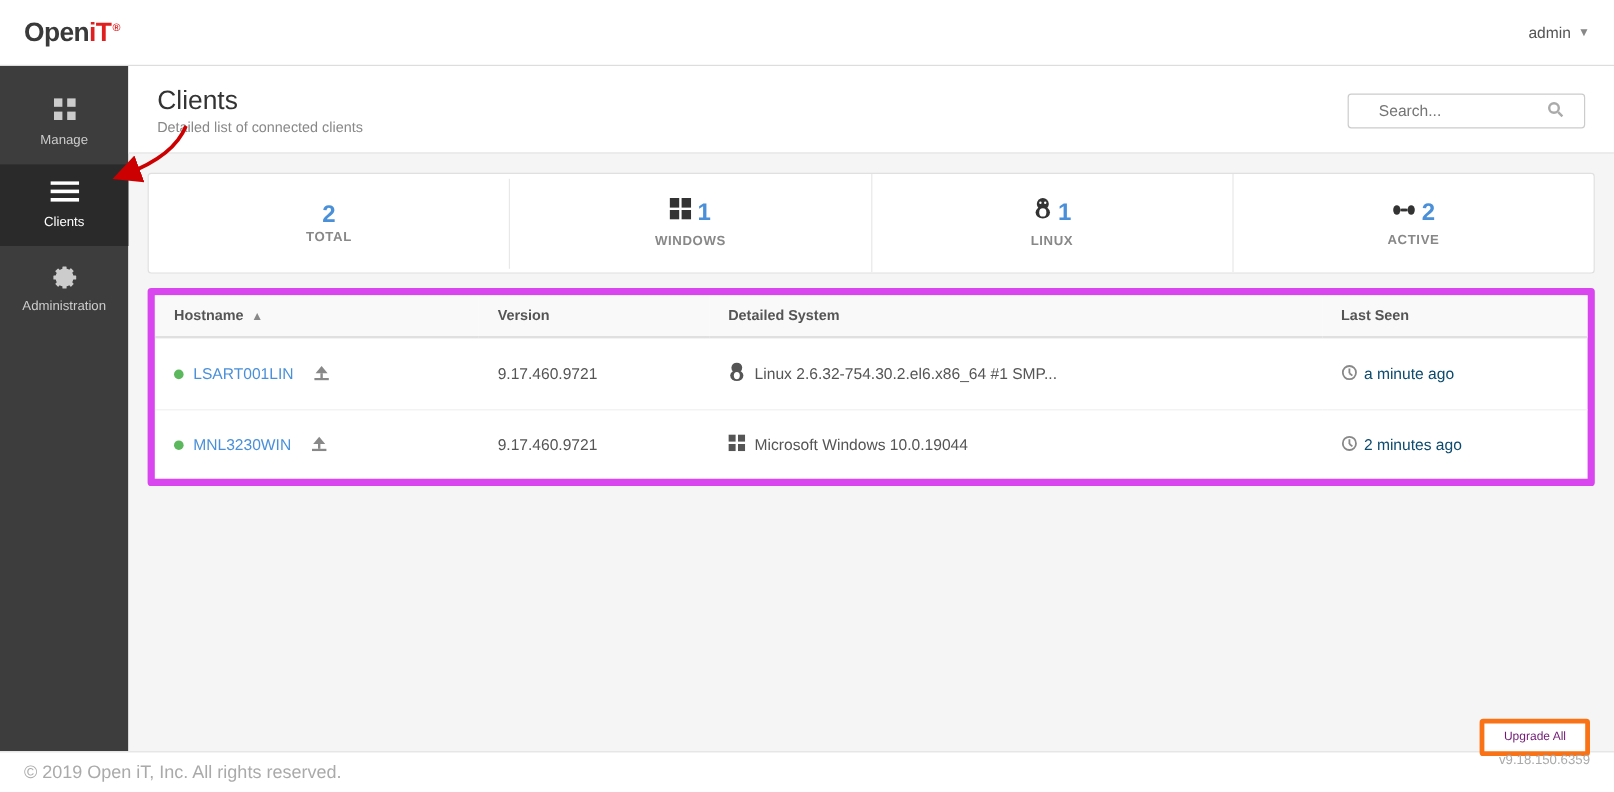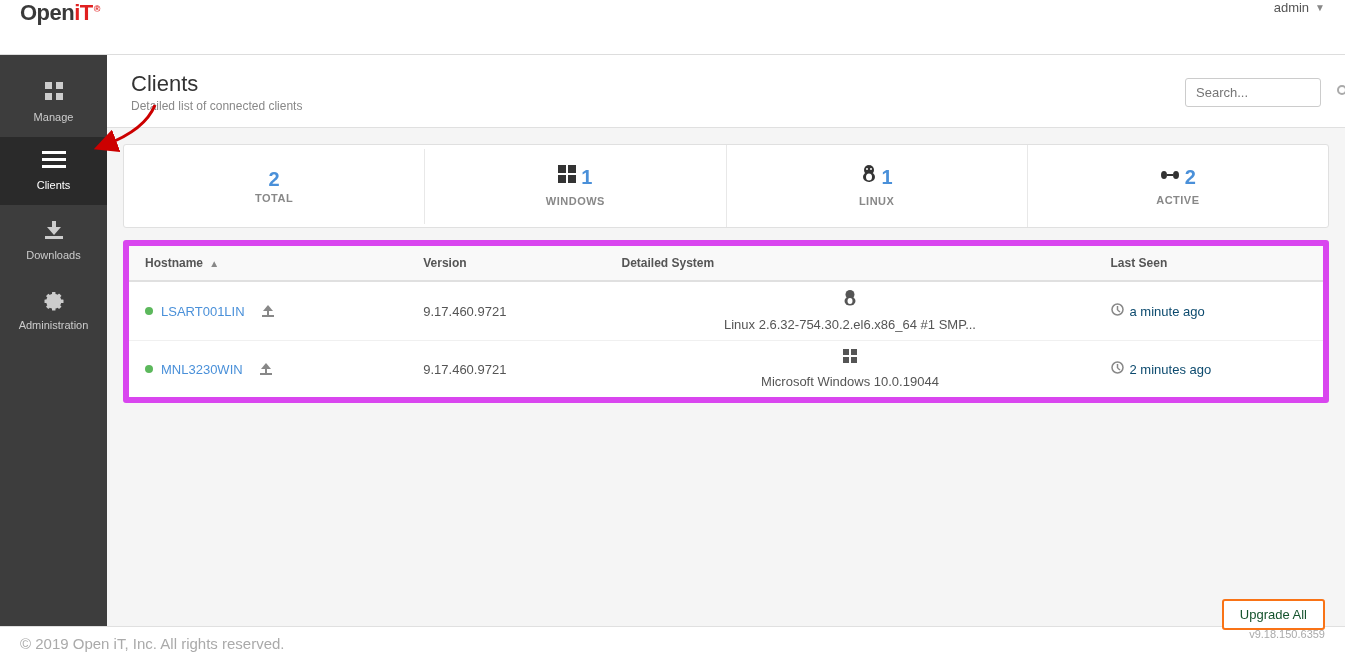--- a/index.html
+++ b/index.html
@@ -4,21 +4,21 @@
   <style>
     * { margin: 0; padding: 0; box-sizing: border-box; }
     body { font-family: 'Segoe UI', Arial, sans-serif; font-size: 13px; background: #f5f5f5; color: #333; display: flex; flex-direction: column; height: 660px; width: 1345px; overflow: hidden; }
 
     
     .top-header {
       background: #fff;
       border-bottom: 1px solid #ddd;
       height: 55px;
       display: flex;
-      align-items: flex-start;
+      align-items: center;
       justify-content: space-between;
       padding: 0 20px;
       flex-shrink: 0;
       z-index: 10;
     }
     .logo {
       display: flex;
       align-items: center;
     }
     .logo-text {
@@ -121,22 +121,22 @@
       font-size: 12px;
       color: #888;
       margin-top: 2px;
     }
     .search-box {
       display: flex;
       align-items: center;
       border: 1px solid #ccc;
       border-radius: 3px;
       background: #fff;
-      padding: 5px 10px;
-      width: 136px;
+      padding: 5px 25px;
+      width: 198px;
     }
     .search-box input {
       border: none;
       outline: none;
       font-size: 13px;
       color: #888;
       background: transparent;
       width: 140px;
     }
     .search-box .search-icon {
@@ -215,21 +215,21 @@
     th .sort-icon {
       font-size: 10px;
       color: #888;
       margin-left: 3px;
     }
     tbody tr {
       border-bottom: 1px solid #f0f0f0;
     }
     tbody tr:last-child { border-bottom: none; }
     td {
-      padding: 8px 16px;
+      padding: 20px 16px;
       font-size: 13px;
       color: #555;
       vertical-align: middle;
     }
     .hostname-cell {
       display: flex;
       align-items: center;
       gap: 8px;
     }
     .status-dot {
@@ -246,21 +246,20 @@
     }
     .upload-icon {
       color: #888;
       font-size: 14px;
       margin-left: 8px;
     }
     .os-cell {
       display: flex;
       align-items: center;
       gap: 8px;
-      flex-direction: column;
     }
     .os-icon {
       font-size: 14px;
       color: #555;
     }
     .time-cell {
       display: flex;
       align-items: center;
       gap: 6px;
       color: #0c4a6e;
@@ -274,25 +273,25 @@
       padding: 8px 20px;
       display: flex;
       justify-content: space-between;
       align-items: center;
       font-size: 11px;
       color: #999;
       flex-shrink: 0;
     }
     .upgrade-btn {
       background: #fff;
-      color: #14532d;
-      border: 2px solid #f97316;
+      color: #701a75;
+      border: 4px solid #f97316;
       border-radius: 3px;
       padding: 6px 16px;
-      font-size: 13px;
+      font-size: 10px;
       cursor: pointer;
       position: absolute;
       bottom: 30px;
       right: 20px;
     }
     .footer-version {
       position: absolute;
       bottom: 20px;
       right: 20px;
       font-size: 11px;
@@ -345,31 +344,20 @@
     <div class="sidebar-item active">
       <span class="icon">
         
         <svg width="24" height="20" viewBox="0 0 24 20" fill="currentColor">
           <rect x="0" y="0" width="24" height="3"></rect>
           <rect x="0" y="7" width="24" height="3"></rect>
           <rect x="0" y="14" width="24" height="3"></rect>
         </svg>
       </span>
       <span class="label">Clients</span>
-    </div>
-    <div class="sidebar-item">
-      <span class="icon">
-        
-        <svg width="22" height="22" viewBox="0 0 22 22" fill="currentColor">
-          <polygon points="11,16 4,8 18,8"></polygon>
-          <rect x="9" y="2" width="4" height="7"></rect>
-          <rect x="2" y="17" width="18" height="3"></rect>
-        </svg>
-      </span>
-      <span class="label">Downloads</span>
     </div>
     <div class="sidebar-item">
       <span class="icon">
         
         <svg width="22" height="22" viewBox="0 0 22 22" fill="currentColor">
           <path d="M11 7a4 4 0 1 0 0 8 4 4 0 0 0 0-8zm8.5 3.5h-1.4a7.1 7.1 0 0 0-.9-2.2l1-1a.5.5 0 0 0 0-.7l-1.8-1.8a.5.5 0 0 0-.7 0l-1 1A7.1 7.1 0 0 0 12.5 5V3.5a.5.5 0 0 0-.5-.5h-2.5a.5.5 0 0 0-.5.5V5a7.1 7.1 0 0 0-2.2.9l-1-1a.5.5 0 0 0-.7 0L3.3 6.7a.5.5 0 0 0 0 .7l1 1A7.1 7.1 0 0 0 3.4 10.5H2a.5.5 0 0 0-.5.5v2.5a.5.5 0 0 0 .5.5h1.4a7.1 7.1 0 0 0 .9 2.2l-1 1a.5.5 0 0 0 0 .7l1.8 1.8a.5.5 0 0 0 .7 0l1-1a7.1 7.1 0 0 0 2.2.9v1.4a.5.5 0 0 0 .5.5H12a.5.5 0 0 0 .5-.5v-1.4a7.1 7.1 0 0 0 2.2-.9l1 1a.5.5 0 0 0 .7 0l1.8-1.8a.5.5 0 0 0 0-.7l-1-1a7.1 7.1 0 0 0 .9-2.2H20a.5.5 0 0 0 .5-.5V11a.5.5 0 0 0-.5-.5z"></path>
         </svg>
       </span>
       <span class="label">Administration</span>
     </div>

